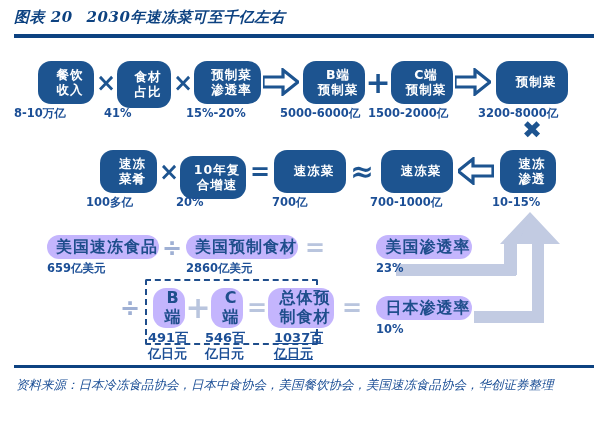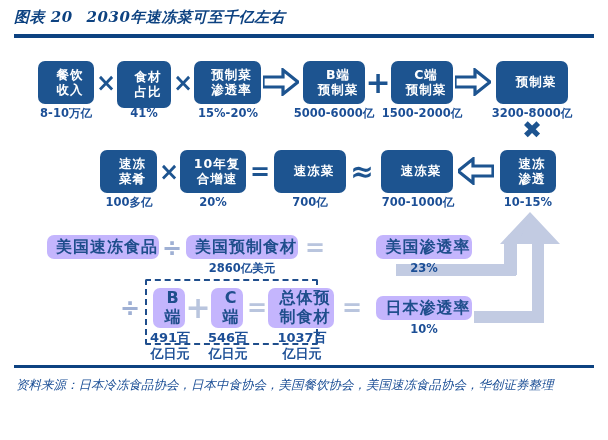--- a/index.html
+++ b/index.html
@@ -44,21 +44,21 @@
     font-style:italic;font-size:12.5px;line-height:1.75;
     color:#1c4f96;
   }
 
   
   .node{
     position:absolute;
     box-sizing:border-box;
     display:flex;flex-direction:column;
     align-items:center;justify-content:center;
-    border-radius:7px;
+    border-radius:13px;
     padding-left:8px;
   }
   .node .lines{
     display:flex;flex-direction:column;
     align-items:center;justify-content:center;
     line-height:1.18;
   }
   .node.dark{
     background:#1d5490;color:#ffffff;
     font-weight:bold;font-size:12.5px;
@@ -66,21 +66,21 @@
   }
   .node.light{
     background:#c4b5fd;color:#1f4e8c;
     font-weight:bold;font-size:16px;
     letter-spacing:1px;
   }
 
   
   .cap{
     position:absolute;
-    text-align:center;
+    text-align:left;
     font-weight:bold;
     color:#1c4f96;
     font-size:11.5px;
     line-height:1.25;
     white-space:nowrap;
   }
   .cap.sm{font-size:13px;white-space:normal;}
 
   
   .op{
@@ -190,21 +190,21 @@
   <div class="node dark" style="left:100px;top:150px;width:57px;height:43px;">
     <div class="lines">
       <span>速冻</span>
       <span>菜肴</span>
     </div>
   </div>
   <div class="cap" style="left:86px;top:195px;width:86px;">100多亿</div>
 
   <div class="op mult" style="left:158px;top:161px;width:22px;height:22px;">×</div>
 
-  <div class="node dark" style="left:180px;top:150px;width:66px;height:43px;">
+  <div class="node dark" style="left:180px;top:156px;width:66px;height:43px;">
     <div class="lines">
       <span>10年复</span>
       <span>合增速</span>
     </div>
   </div>
   <div class="cap" style="left:176px;top:195px;width:74px;">20%</div>
 
   <div class="op eq" style="left:248px;top:161px;width:24px;height:22px;">=</div>
 
   <div class="node dark" style="left:274px;top:150px;width:72px;height:43px;">
@@ -240,20 +240,21 @@
              M148 2 L118 34 H134 V66 H14 V54 H122 V34 H134 Z" fill="#c2cbe2"></path>
     <path d="M148 4 L176 33 H161 V112 H93 V102 H151 V33 H136 Z" fill="#c2cbe2"></path>
     <path d="M148 4 L120 33 H135 V65 H15 V55 H123 V33 H136 Z" fill="#c2cbe2"></path>
   </svg>
 
   <div class="node light" style="left:47px;top:235px;width:112px;height:24px;">
     <div class="lines">
       <span>美国速冻食品</span>
     </div>
   </div>
+  <div class="cap" style="left:47px;top:261px;width:112px;">659亿美元</div>
 
   <div class="op div" style="left:160px;top:237px;width:24px;height:22px;">÷</div>
 
   <div class="node light" style="left:186px;top:235px;width:112px;height:24px;">
     <div class="lines">
       <span>美国预制食材</span>
     </div>
   </div>
   <div class="cap" style="left:186px;top:261px;width:112px;">2860亿美元</div>
 
@@ -290,21 +291,21 @@
   <div class="cap sm" style="left:205px;top:330px;width:46px;">546百亿日元</div>
 
   <div class="op eq-light" style="left:245px;top:297px;width:24px;height:22px;">=</div>
 
   <div class="node light" style="left:268px;top:288px;width:66px;height:40px;">
     <div class="lines">
       <span>总体预</span>
       <span>制食材</span>
     </div>
   </div>
-  <div class="cap sm" style="left:274px;top:330px;width:56px;">1037百亿日元</div>
+  <div class="cap sm" style="left:274px;top:330px;width:56px;text-decoration:underline;">1037百亿日元</div>
 
   <div class="op eq-light" style="left:340px;top:297px;width:24px;height:22px;">=</div>
 
   <div class="node light" style="left:376px;top:296px;width:96px;height:24px;">
     <div class="lines">
       <span>日本渗透率</span>
     </div>
   </div>
   <div class="cap" style="left:376px;top:322px;width:96px;">10%</div>
 

